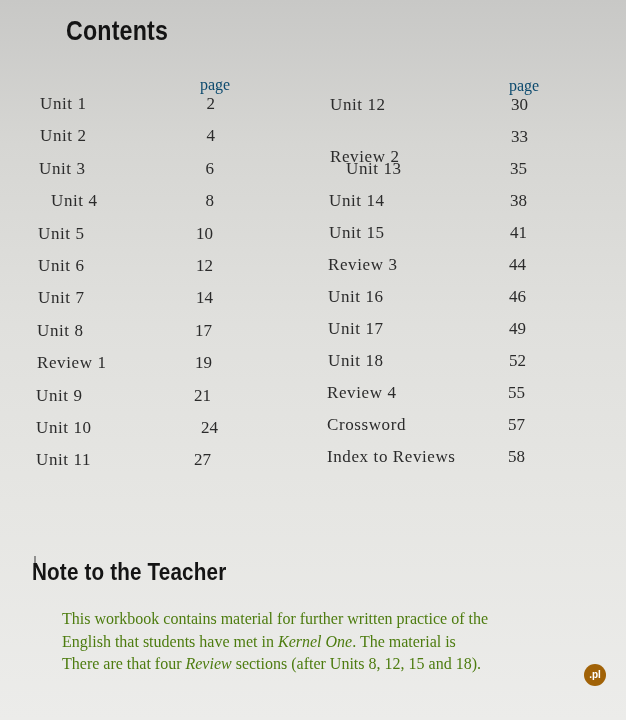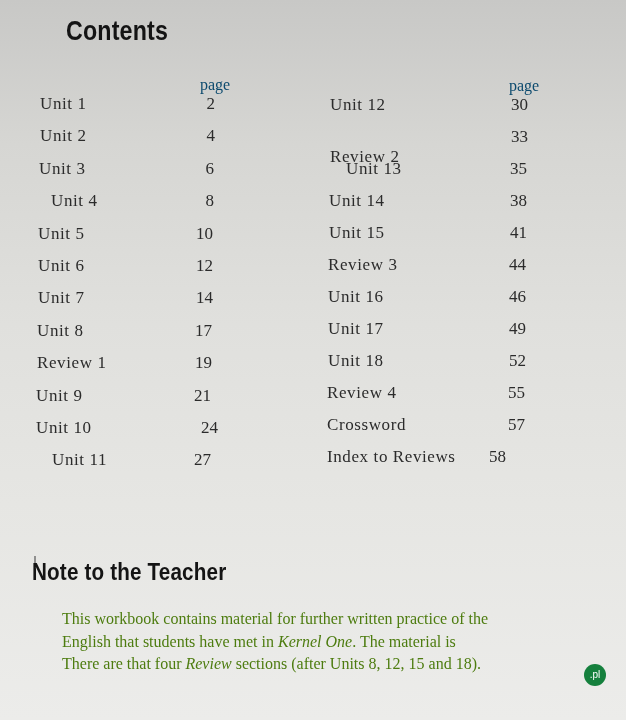--- a/index.html
+++ b/index.html
@@ -91,24 +91,24 @@
       letter-spacing: -0.5px;
       text-shadow: 0 0 1px rgba(120,120,120,0.5);
     }
     .watermark-badge {
       position: absolute;
       left: 584px;
       top: 664px;
       width: 22px;
       height: 22px;
       border-radius: 50%;
-      background: #15803d;
+      background: #a16207;
       color: #fff;
       font-family: "Liberation Sans", "DejaVu Sans", sans-serif;
-      font-weight: normal;
+      font-weight: bold;
       font-size: 10px;
       line-height: 22px;
       text-align: center;
     }
     .faint-mark {
       position: absolute;
       left: 34px;
       top: 556px;
       width: 2px;
       height: 10px;
@@ -164,21 +164,21 @@
         </div>
         <div class="toc-entry" style="top: 386px; left: 0px;">
           <span class="toc-label" style="left: 36px;">Unit 9</span>
           <span class="toc-page" style="left: 171px;">21</span>
         </div>
         <div class="toc-entry" style="top: 418px; left: 0px;">
           <span class="toc-label" style="left: 36px;">Unit 10</span>
           <span class="toc-page" style="left: 178px;">24</span>
         </div>
         <div class="toc-entry" style="top: 450px; left: 0px;">
-          <span class="toc-label" style="left: 52px;">Unit 11</span>
+          <span class="toc-label" style="left: 36px;">Unit 11</span>
           <span class="toc-page" style="left: 171px;">27</span>
         </div>
       </div>
   </div>
 
   <div class="toc-col right">
     <div class="page-header" style="left:509px; top:77px;">page</div>
     <div id="right-entries">
         <div class="toc-entry" style="top: 95px; left: 0px;">
           <span class="toc-label" style="left: 330px;">Unit 12</span>
@@ -219,21 +219,21 @@
         <div class="toc-entry" style="top: 383px; left: 0px;">
           <span class="toc-label" style="left: 327px;">Review 4</span>
           <span class="toc-page" style="left: 485px;">55</span>
         </div>
         <div class="toc-entry" style="top: 415px; left: 0px;">
           <span class="toc-label" style="left: 327px;">Crossword</span>
           <span class="toc-page" style="left: 485px;">57</span>
         </div>
         <div class="toc-entry" style="top: 447px; left: 0px;">
           <span class="toc-label" style="left: 327px;">Index to Reviews</span>
-          <span class="toc-page" style="left: 466px;">58</span>
+          <span class="toc-page" style="left: 485px;">58</span>
         </div>
       </div>
   </div>
 
   <div class="faint-mark"></div>
   <div class="heading note-title">Note to the Teacher</div>
 
   <div class="note-body" id="note-body">
       <span class="note-line"><span>This workbook contains material for further written practice of the</span></span>
       <span class="note-line"><span>English that students have met in </span><em>Kernel One</em><span>. The material is</span></span>

